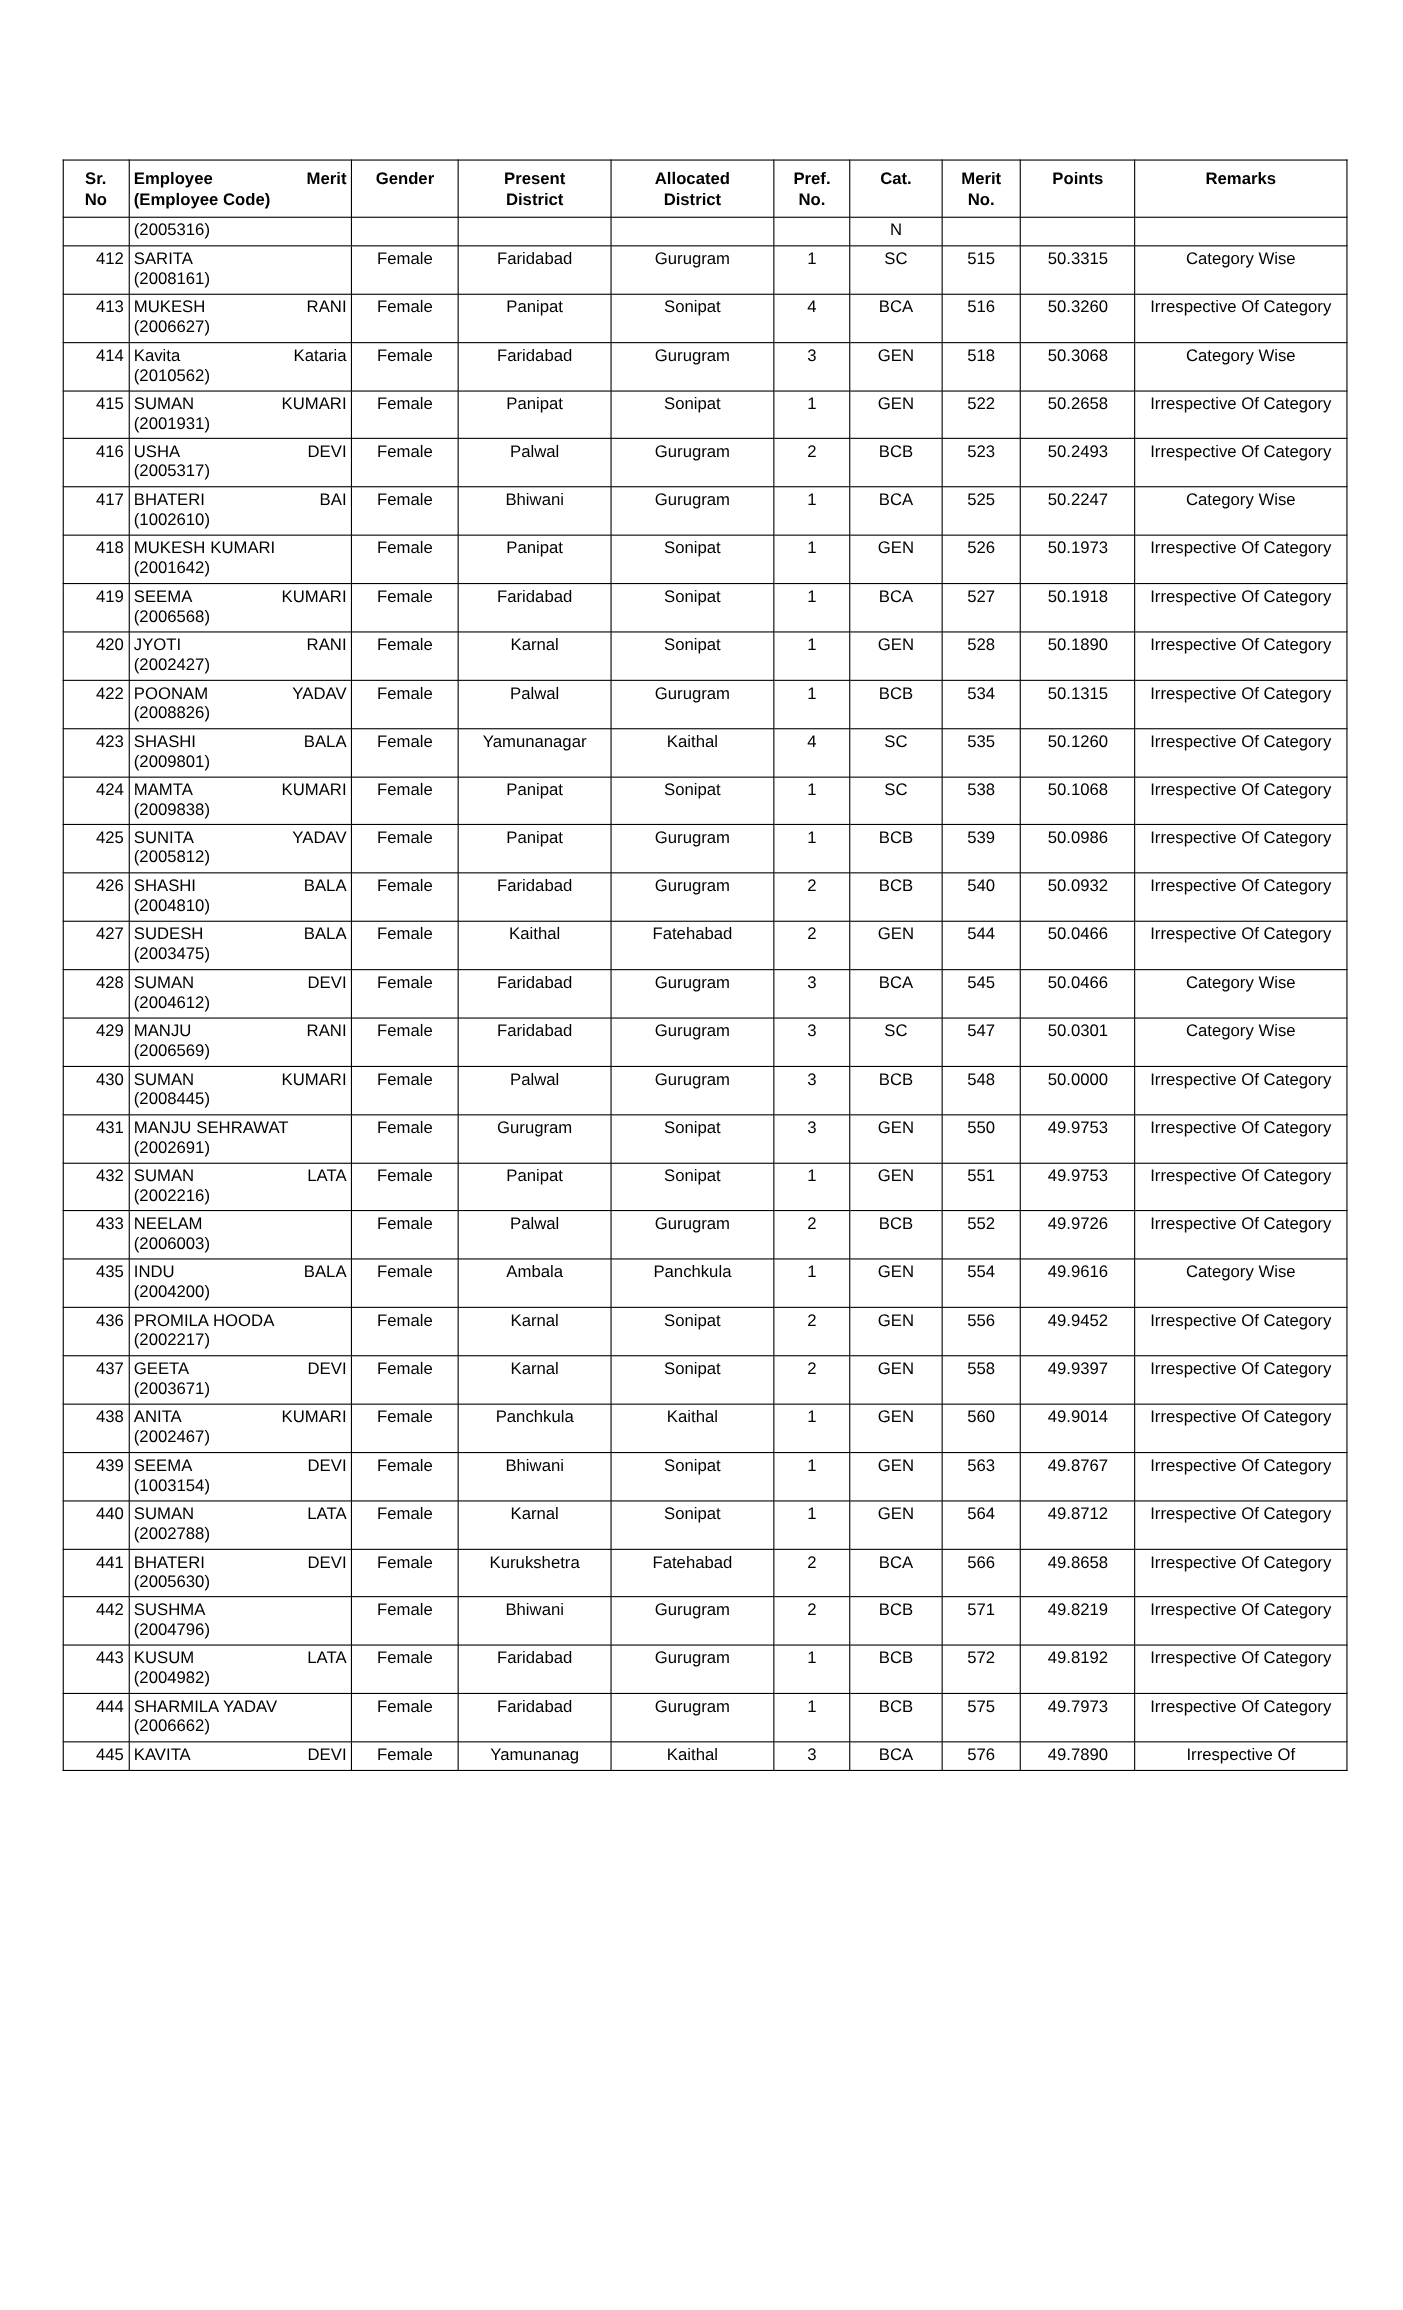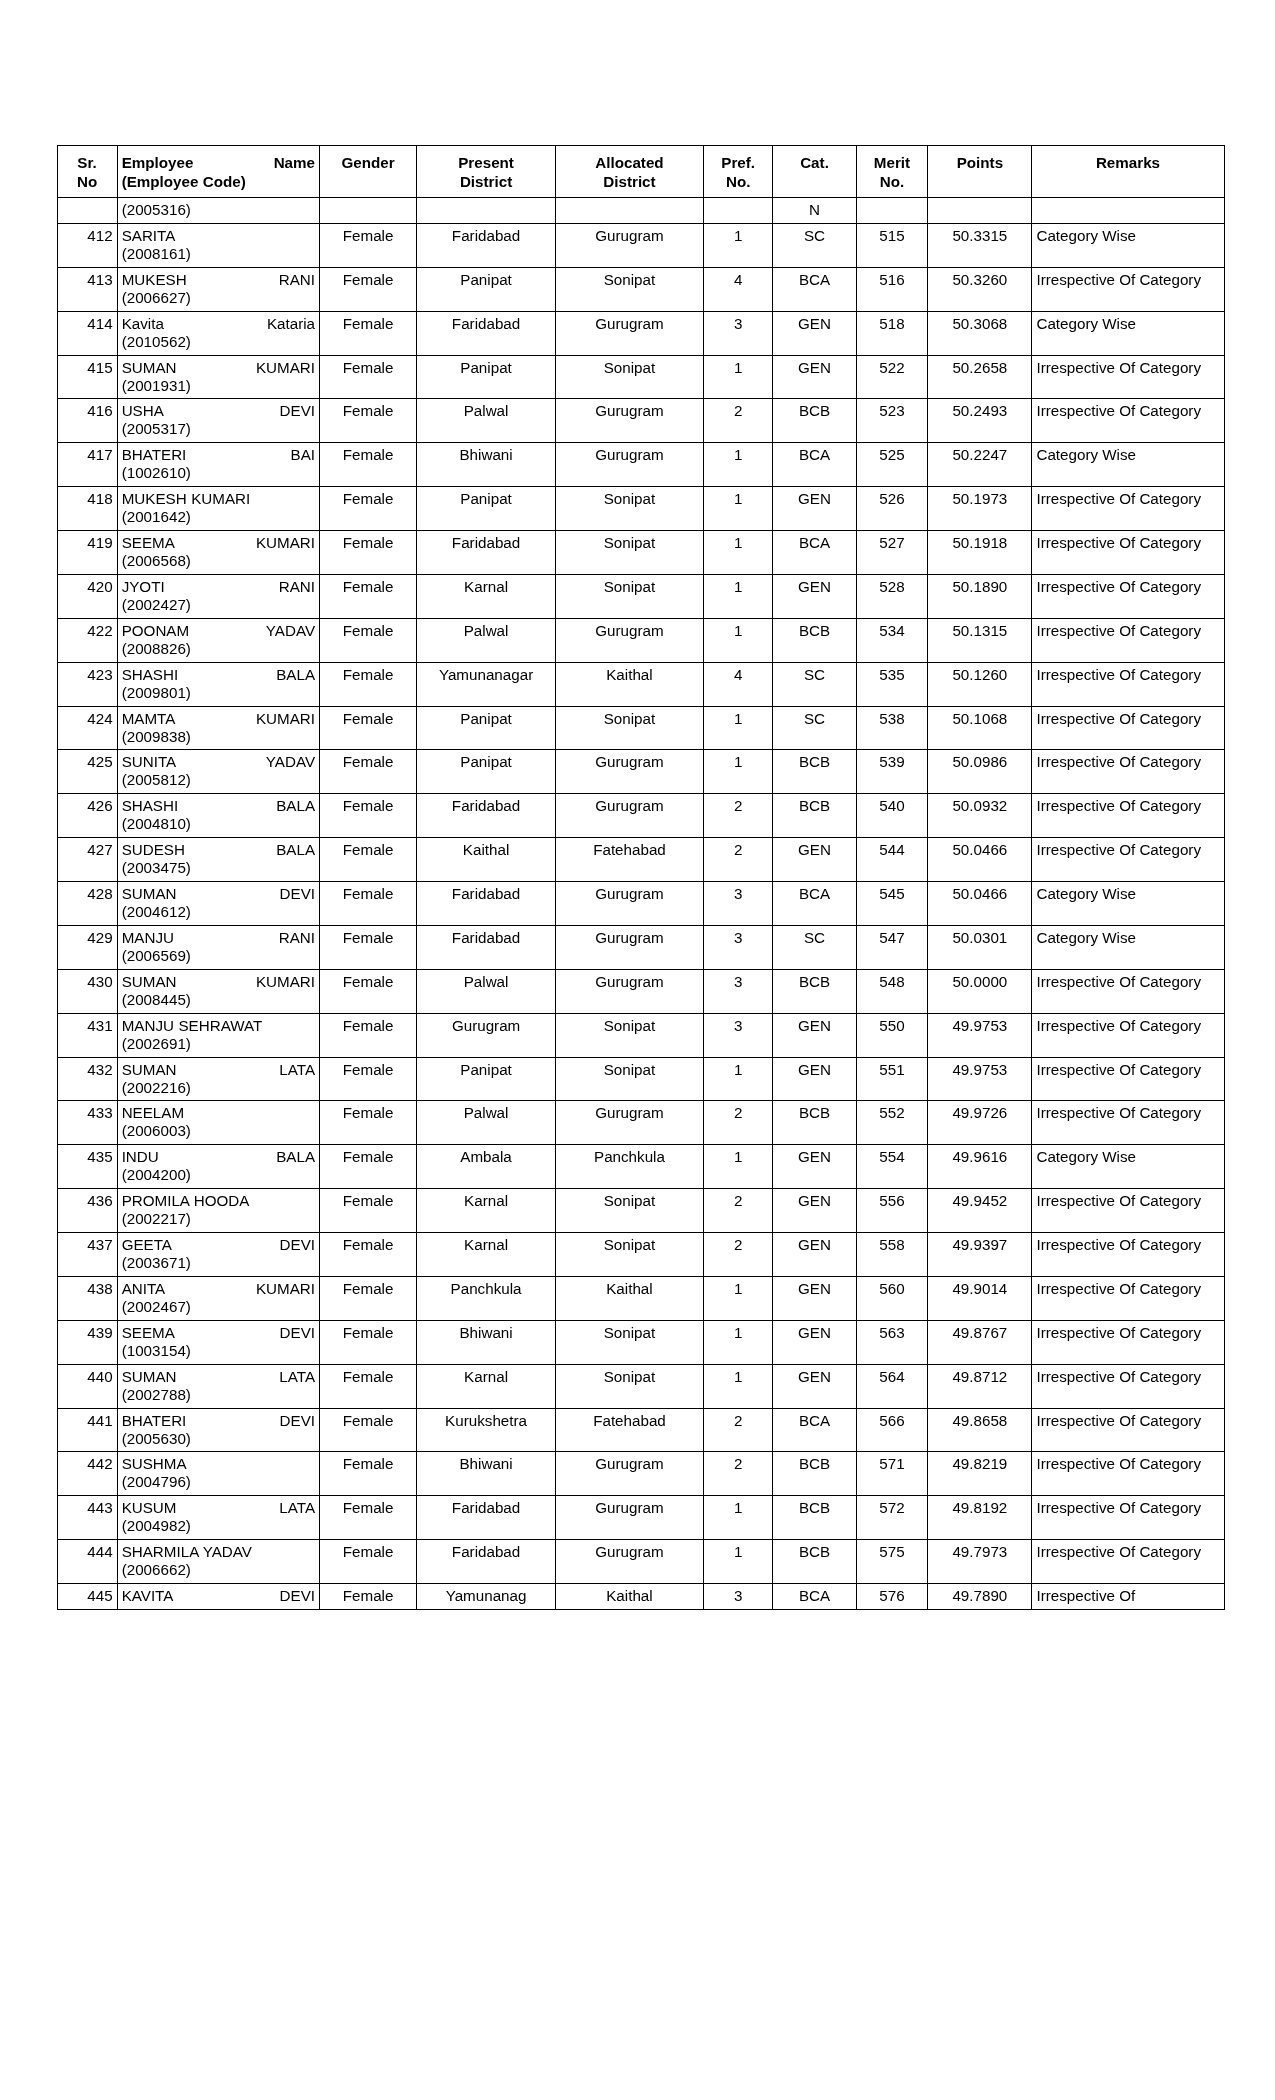--- a/index.html
+++ b/index.html
@@ -63,21 +63,21 @@
   td.sr      { text-align: right;  padding-right: 7px; }
   td.name    { text-align: justify; text-align-last: justify; word-spacing: 0.02em; padding-left: 6px; padding-right: 4px; }
   td.name.nojust { text-align: left; text-align-last: left; }
   td.gender  { text-align: center; }
   td.present { text-align: center; }
   td.alloc   { text-align: center; }
   td.pref    { text-align: center; }
   td.cat     { text-align: center; }
   td.merit   { text-align: center; }
   td.points  { text-align: center; }
-  td.remarks { }
+  td.remarks { text-align: center; }
 
   .hdr-name {
     text-align: justify;
     text-align-last: justify;
   }
   .hdr-name .l2 { display: block; text-align: left; text-align-last: left; }
 
   td.name .code { display: block; text-align: right; text-align-last: left; }
   td.name .nm   { display: block; }
 
@@ -102,21 +102,21 @@
         <col class="c-points">
           <col class="c-remarks">
       </colgroup>
       <thead>
         <tr>
           <th>
             <span class="hl">Sr.</span>
             <span class="hl">No</span>
           </th>
           <th class="hdr-name">
-            <span>Employee  Name</span>
+            <span>Employee  Merit</span>
             <span class="l2">(Employee Code)</span>
           </th>
           <th>Gender</th>
           <th>
             <span class="hl">Present</span>
             <span class="hl">District</span>
           </th>
           <th>
             <span class="hl">Allocated</span>
             <span class="hl">District</span>

